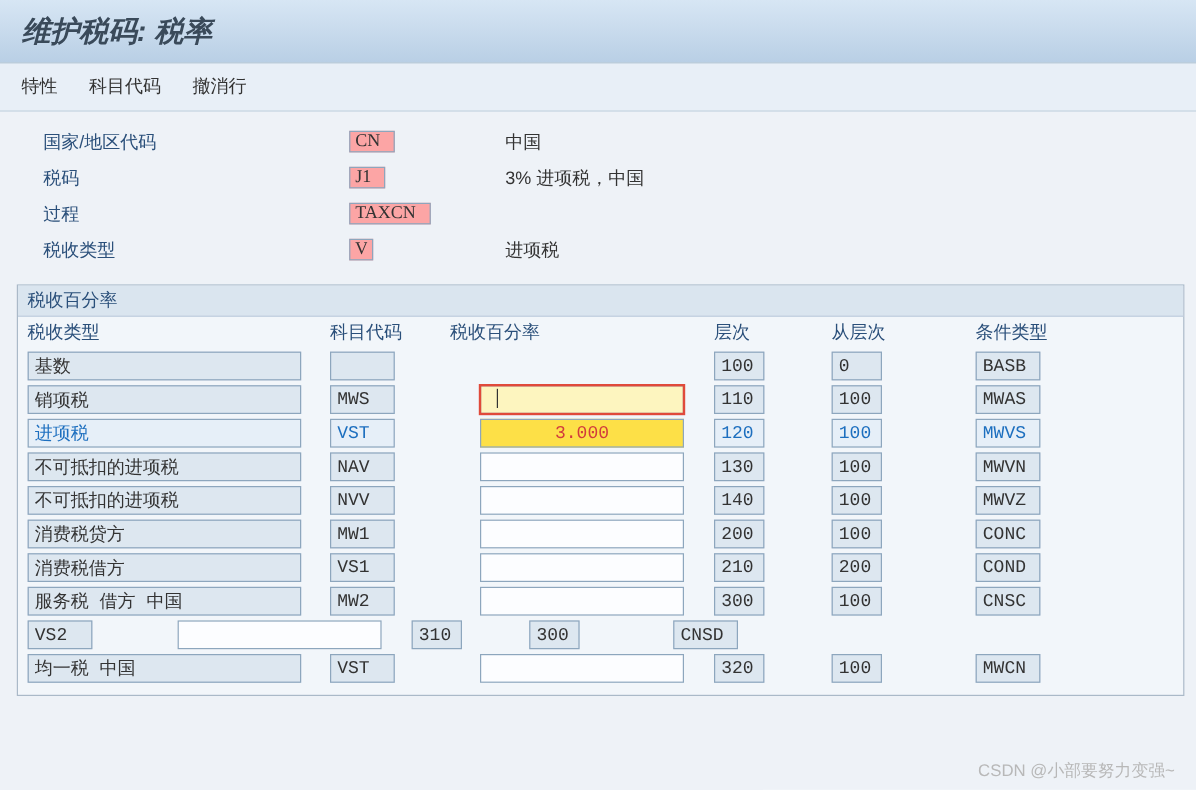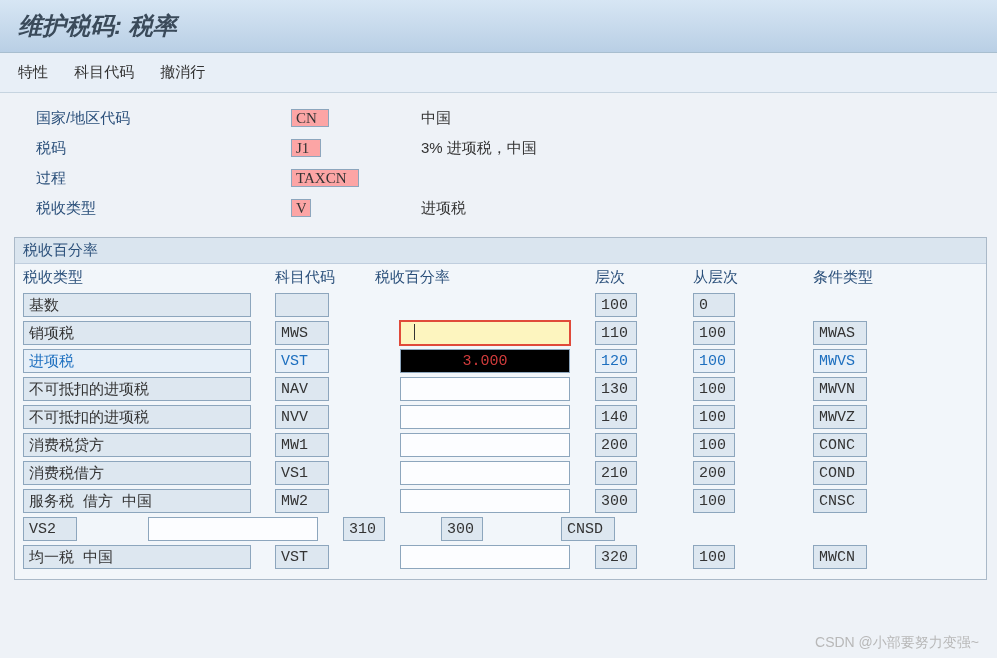--- a/index.html
+++ b/index.html
@@ -118,21 +118,21 @@
       background: #fdf5bf !important;
       outline: 2px solid #e04a3a;
       outline-offset: -1px;
     }
     .hl input {
       color: #1d6fbf !important;
       background: #e6eff8;
     }
     .hl .pct-cell input {
       color: #d23c3c !important;
-      background: #000000;
+      background: #fde047;
     }
     .watermark {
       position: absolute;
       bottom: 6px;
       right: 18px;
       color: #b8b8b8;
       font-size: 14px;
     }
     .caret {
       display: inline-block;
@@ -207,20 +207,23 @@
         <div class="cell acct-cell col-acct">
           <input readonly="" style="">
         </div>
         <div class="cell pct-cell col-pct"></div>
         <div class="cell level-cell col-level">
           <input readonly="" value="100" style="">
         </div>
         <div class="cell from-cell col-from">
           <input readonly="" value="0" style="">
         </div>
+        <div class="cell cond-cell col-cond">
+          <input readonly="" value="BASB" style="">
+        </div>
       </div>
       <div class="grid-row">
         <div class="cell taxtype-cell col-taxtype">
           <input readonly="" value="销项税" style="">
         </div>
         <div class="cell acct-cell col-acct">
           <input readonly="" value="MWS" style="">
         </div>
         <div class="cell pct-cell col-pct">
           <div class="pct-wrap"><span class="caret"></span><input class="active-pct" style=""></div>

